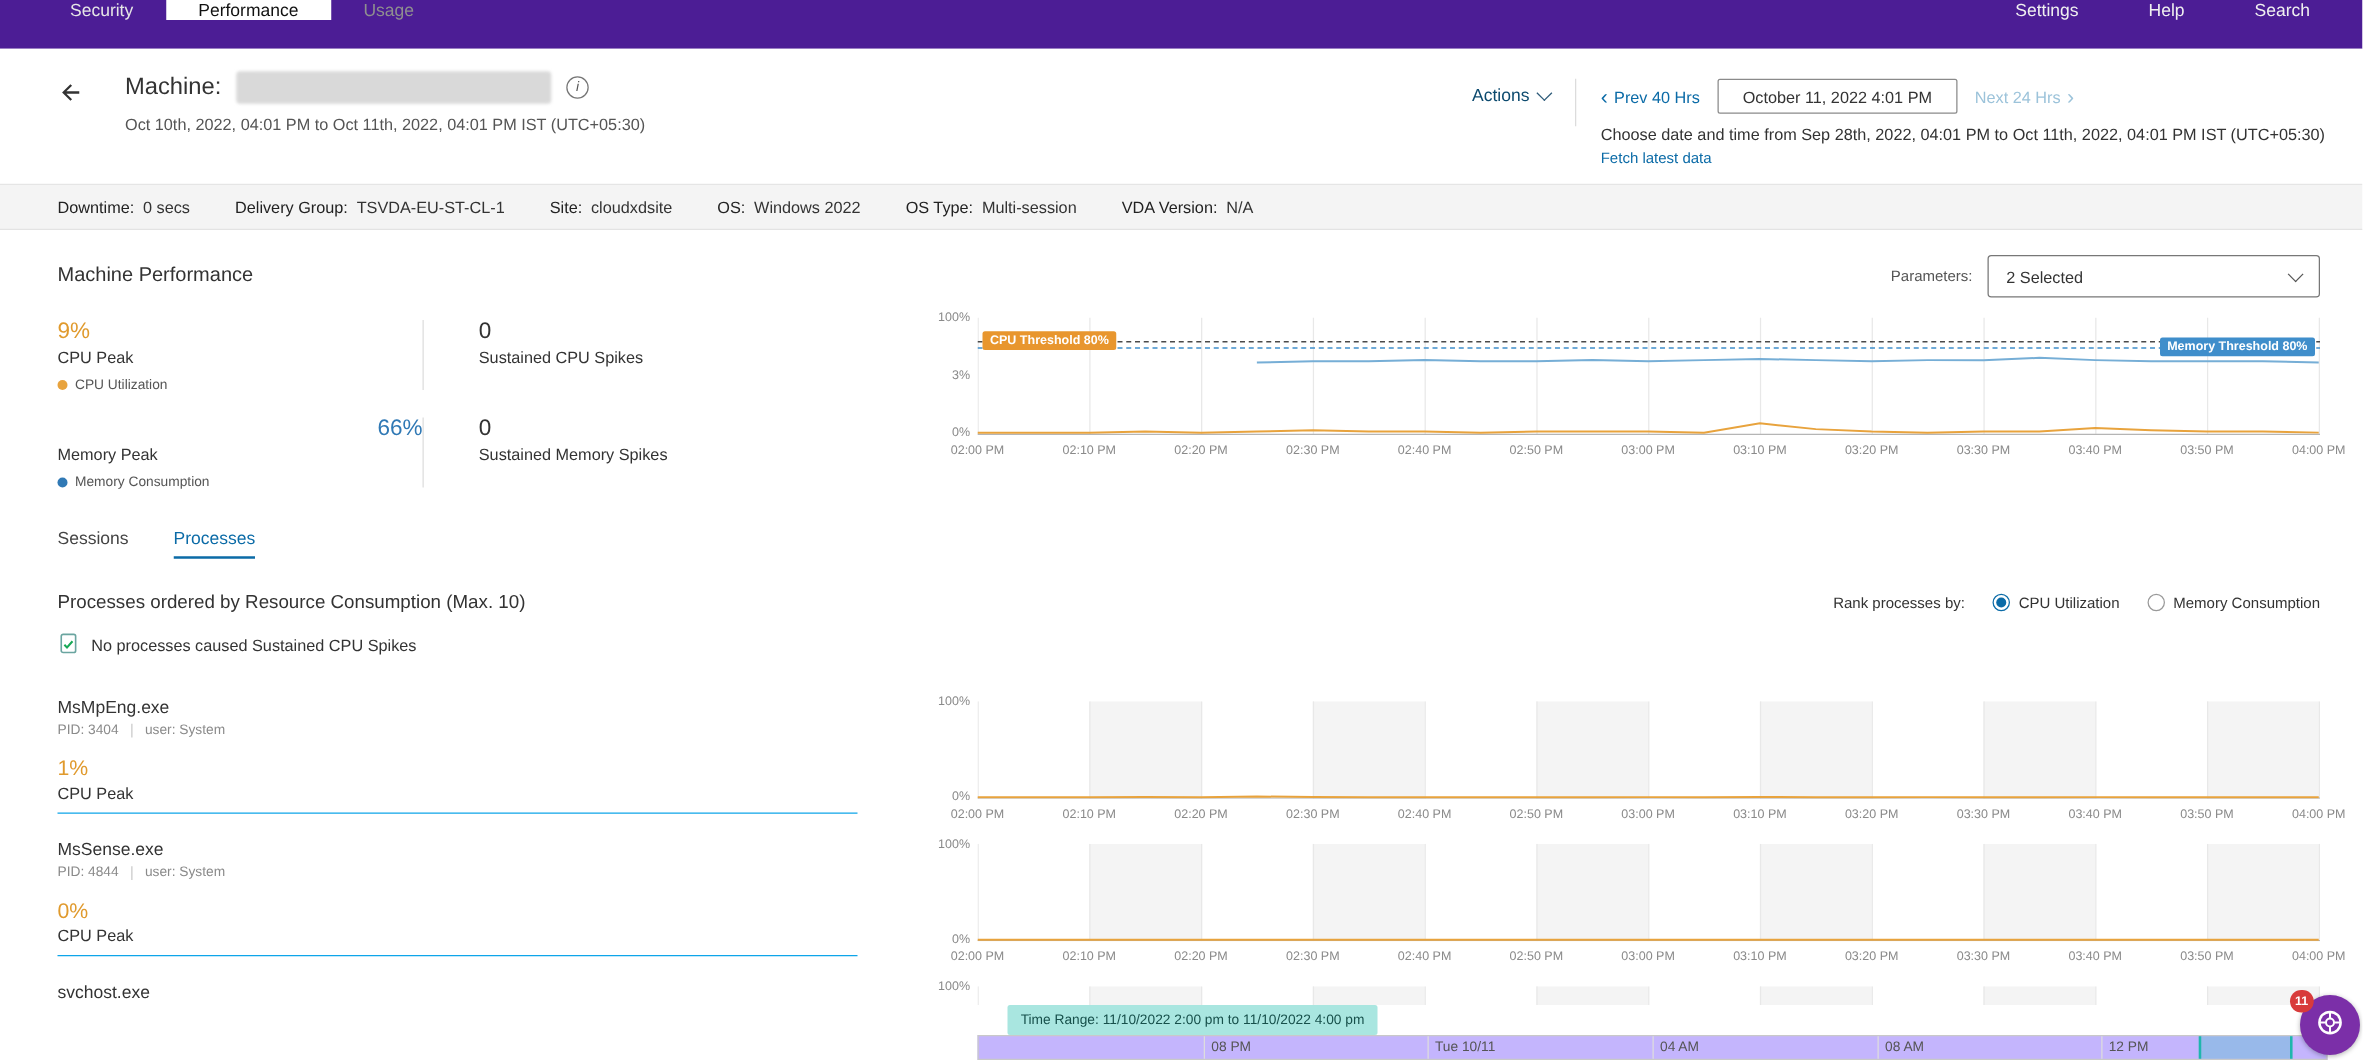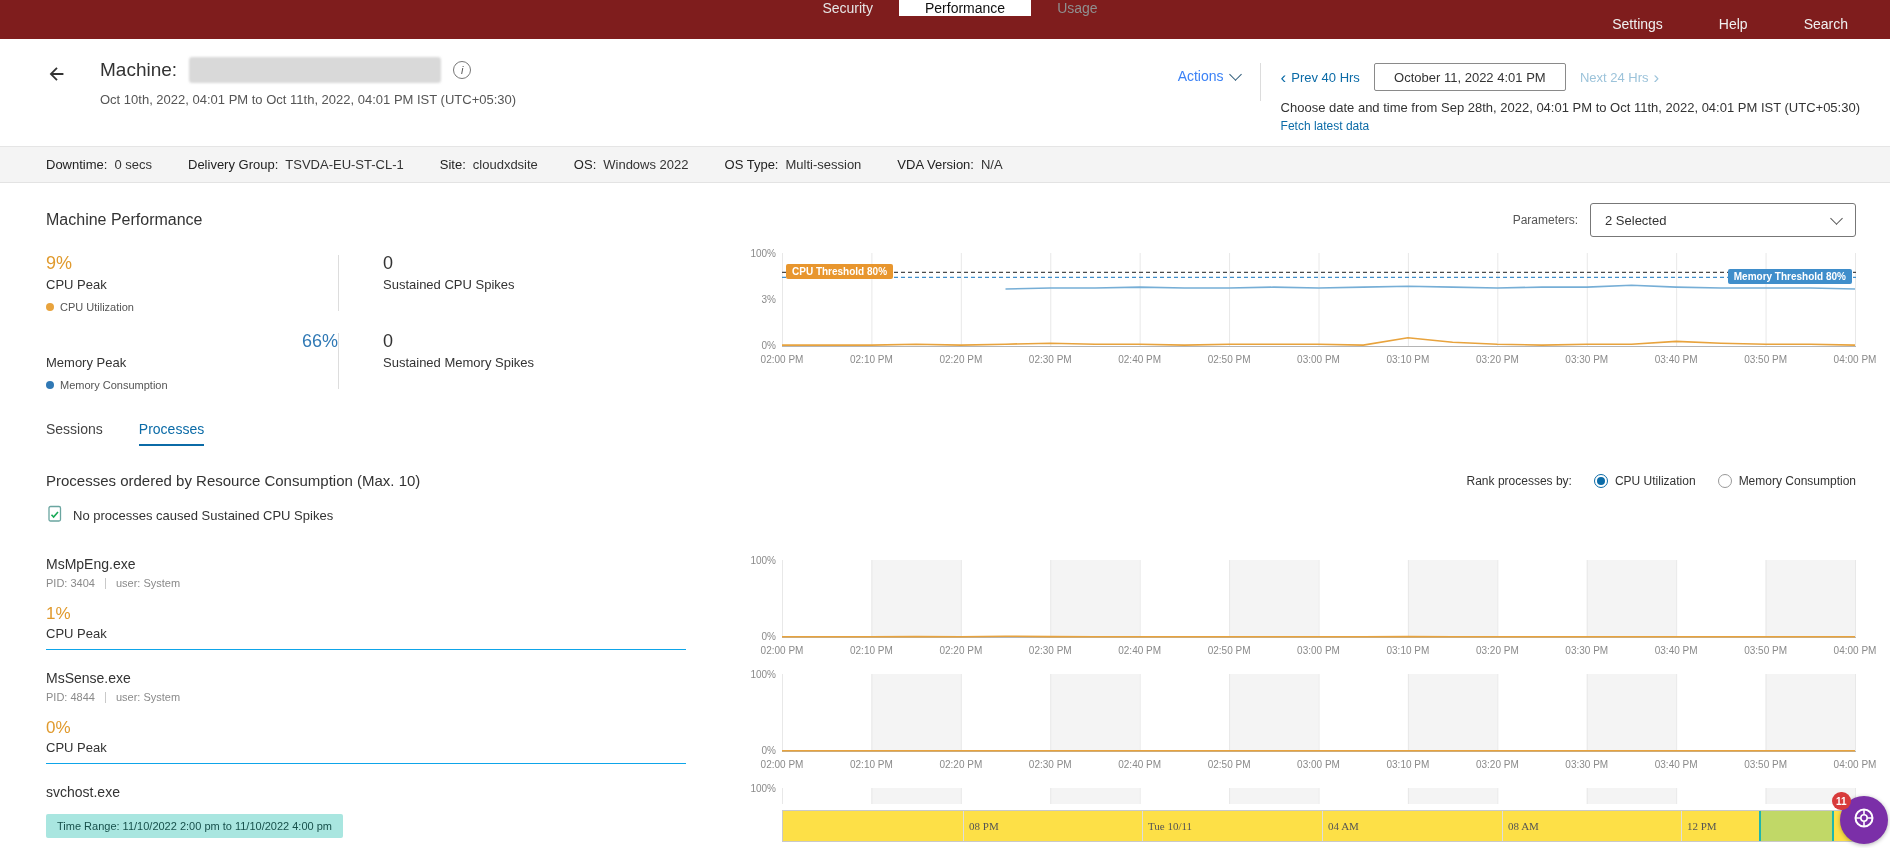--- a/index.html
+++ b/index.html
@@ -1,38 +1,38 @@
 <!DOCTYPE html>
 <html><head>
 <meta charset="utf-8">
 <style>
   * { margin:0; padding:0; box-sizing:border-box; }
   html,body { width:1890px; height:848px; overflow:hidden; }
   body { font-family:"Liberation Sans", sans-serif; background:#fff; color:#333; position:relative; }
 
   
-  .topnav { height:39px; background:#7f1d1d; display:flex; align-items:center;flex-direction:column; }
+  .topnav { height:39px; background:#4c1d95; display:flex; align-items:flex-start; }
   .topnav .tabs { display:flex; margin-left:30px; }
   .tab { padding:0 26px; display:flex; align-items:center; font-size:14px; color:#e6e6e6; cursor:pointer; }
   .tab.active { background:#fff; color:#111; }
   .tab.disabled { color:#8f8f8f; }
   .topnav .navlinks { margin-left:auto; display:flex; gap:56px; align-items:center; margin-right:42px; font-size:14px; color:#f0f0f0; }
   .navlink { cursor:pointer; }
 
   
   .page-header { display:flex; padding:18px 30px 12px 42px; background:#fff; border-bottom:1px solid #e5e5e5; }
   .back-btn { width:30px; height:30px; margin-top:4px; display:flex; align-items:center; justify-content:center; cursor:pointer; }
   .title-block { margin-left:28px; }
   .title-row { display:flex; align-items:center; gap:12px; }
   .page-title { font-size:19px; color:#333; }
   .redacted { width:252px; height:26px; background:#d9d9d9; border-radius:3px; filter:blur(1.2px); }
   .info-icon { width:18px; height:18px; border:1px solid #777; border-radius:50%; font-size:11px; font-style:italic; display:flex; align-items:center; justify-content:center; color:#555; cursor:pointer; }
   .subtitle { font-size:13px; color:#555; margin-top:9px; }
   .header-right { margin-left:auto; display:flex; align-items:flex-start; gap:20px; padding-top:6px; }
-  .actions { color:#3b82f6; font-size:14px; display:flex; gap:7px; align-items:center; cursor:pointer; margin-top:5px; }
+  .actions { color:#0c4a6e; font-size:14px; display:flex; gap:7px; align-items:center; cursor:pointer; margin-top:5px; }
   .header-divider { width:1px; background:#dcdcdc; height:38px; }
   .datenav { display:flex; align-items:center; gap:14px; }
   .link-blue { color:#0b6ba7; font-size:13px; cursor:pointer; display:flex; align-items:center; gap:5px; }
   .link-disabled { color:#9cc3da; font-size:13px; display:flex; align-items:center; gap:5px; }
   .chev-glyph { font-size:17px; line-height:1; }
   .date-input { border:1px solid #8a8a8a; height:28px; width:192px; text-align:center; font-size:13px; color:#333; border-radius:2px; background:#fff; font-family:"Liberation Sans",sans-serif; }
   .choose-text { font-size:13px; color:#333; margin-top:9px; }
   .fetch-link { font-size:12px; color:#0b6ba7; margin-top:4px; display:inline-block; cursor:pointer; }
 
   
@@ -93,23 +93,23 @@
   .proc-row { display:flex; margin-top:30px; }
   .proc-row + .proc-row { margin-top:14px; }
   .proc-info { width:640px; height:94px; border-bottom:1px solid #0ea5e9; }
   .proc-name { font-size:14px; color:#333; }
   .proc-meta { font-size:11px; color:#8a8a8a; margin-top:5px; display:flex; gap:10px; align-items:center; }
   .meta-sep { width:1px; height:11px; background:#c9c9c9; }
   .proc-peak { font-size:17px; color:#e09a2d; margin-top:15px; }
   .proc-peak-label { font-size:13px; color:#333; margin-top:2px; }
 
   
-  .footer { position:absolute; left:0; right:0; bottom:0; height:44px; background:#fff; display:flex; align-items:center; padding:0 28px 0 46px; z-index:3; }
+  .footer { position:absolute; left:0; right:0; bottom:0; height:44px; background:#fff; display:flex; align-items:center; padding:0 28px 0 46px; z-index:3;flex-direction:column; }
   .range-badge { background:#a9e6e0; color:#17504b; font-size:11px; padding:6px 11px; border-radius:2px; }
-  .timeline { margin-left:auto; width:1080px; height:32px; border:1px solid #c9c9c9; position:relative; background:#fde047; cursor:pointer;font-family:Liberation Serif, serif; }
+  .timeline { margin-left:auto; width:1080px; height:32px; border:1px solid #c9c9c9; position:relative; background:#c4b5fd; cursor:pointer; }
   .tl-tick { position:absolute; top:0; bottom:0; width:1px; background:#ddd; }
   .tl-label { position:absolute; top:50%; transform:translateY(-50%); font-size:11px; color:#555; padding-left:6px; white-space:nowrap; }
   .tl-selection { position:absolute; top:0; bottom:0; background:rgba(38,198,188,0.28); border-left:2px solid #1fb6ad; border-right:2px solid #1fb6ad; cursor:grab; }
 
   
   .fab { position:absolute; right:2px; bottom:4px; width:48px; height:48px; border-radius:50%; background:#7b2fa8; display:flex; align-items:center; justify-content:center; cursor:pointer; z-index:5; box-shadow:0 1px 4px rgba(0,0,0,.3);text-align:center; }
   .fab-badge { position:absolute; top:-4px; left:-8px; background:#d83b3b; color:#fff; border-radius:9px; min-width:18px; height:18px; font-size:10px; display:flex; align-items:center; justify-content:center; padding:0 4px; font-weight:bold; }
 </style>
 </head>
 <body>

